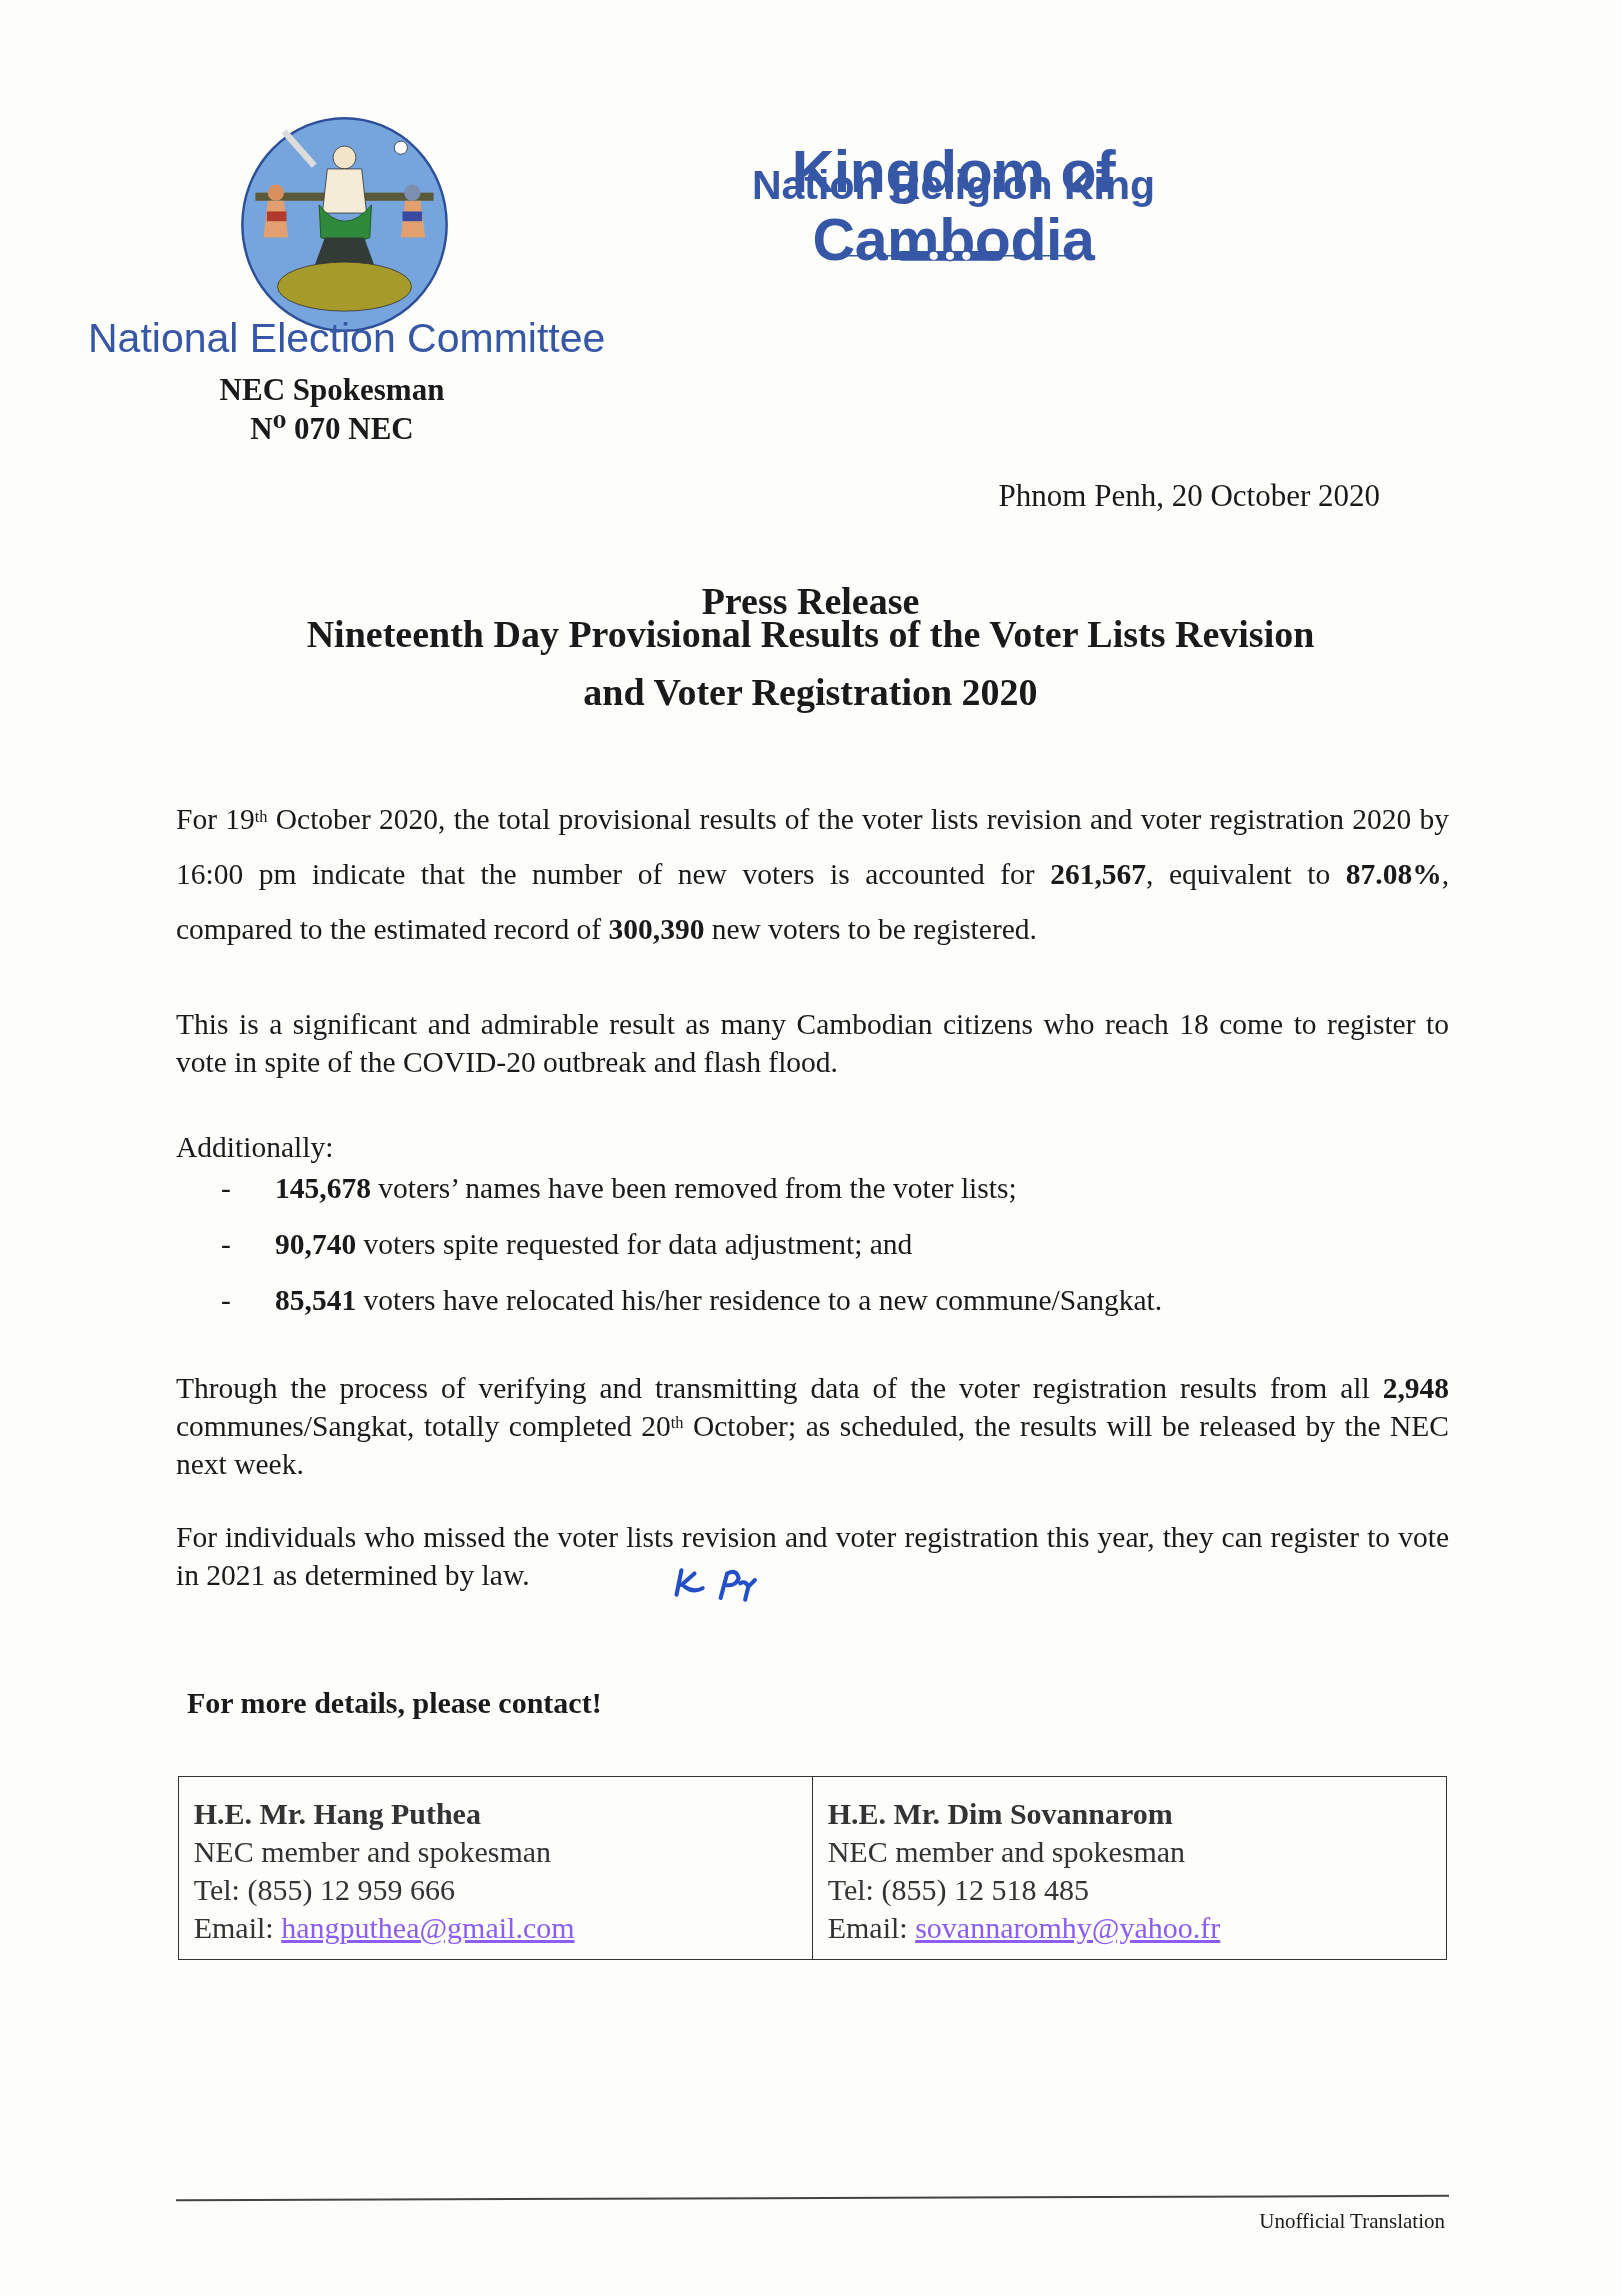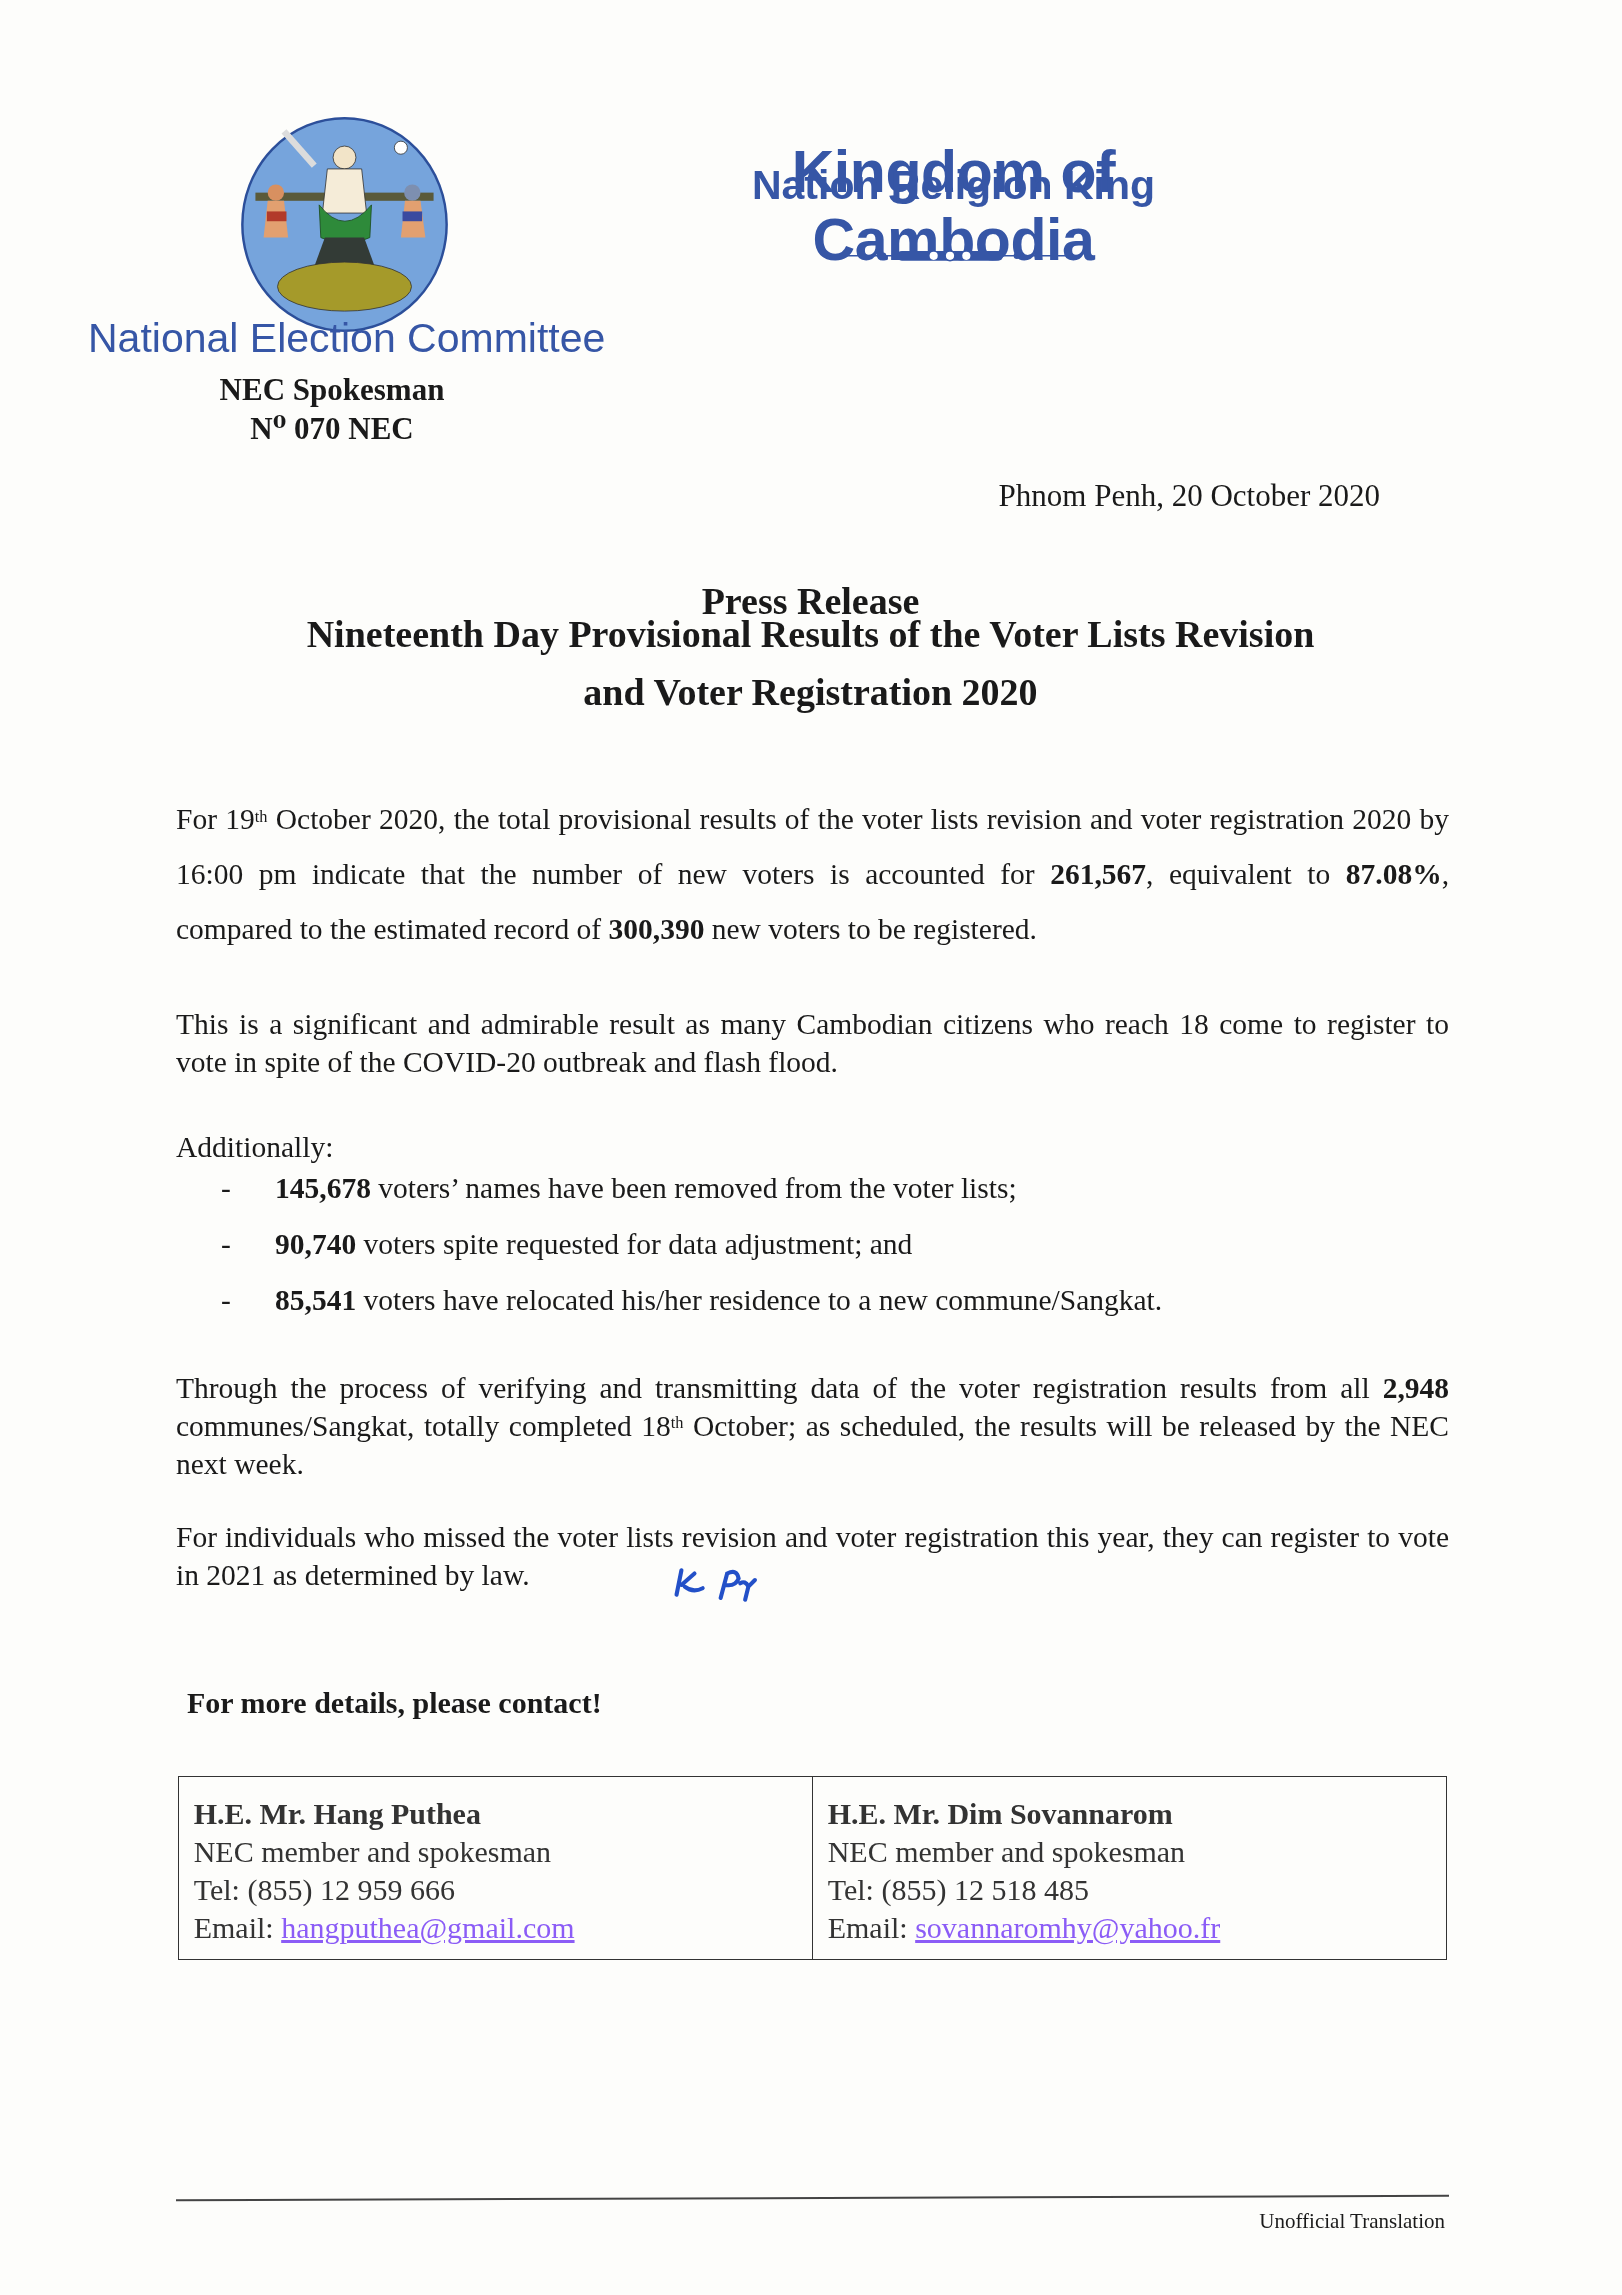--- a/index.html
+++ b/index.html
@@ -101,21 +101,21 @@
 </div>
 <div id="b2" class="abs bullet">
   <span class="dash">-</span>
   <span class="txt"><b>90,740</b><span> voters spite requested for data adjustment; and</span></span>
 </div>
 <div id="b3" class="abs bullet">
   <span class="dash">-</span>
   <span class="txt"><b>85,541</b><span> voters have relocated his/her residence to a new commune/Sangkat.</span></span>
 </div>
 
-<div id="p3" class="abs para"><span>Through the process of verifying and transmitting data of the voter registration results from all </span><b>2,948</b><span> communes/Sangkat, totally completed 18</span><sup>th</sup><span> October; as scheduled, the results will be released by the NEC next week.</span></div>
+<div id="p3" class="abs para"><span>Through the process of verifying and transmitting data of the voter registration results from all </span><b>2,948</b><span> communes/Sangkat, totally completed 20</span><sup>th</sup><span> October; as scheduled, the results will be released by the NEC next week.</span></div>
 
 <div id="p4" class="abs para">For individuals who missed the voter lists revision and voter registration this year, they can register to vote in 2021 as determined by law.</div>
 
 <div id="sig" class="abs">
   <svg width="98" height="41" viewBox="0 0 120 50">
     <path d="M8 40 L14 10 M14 28 L30 14 M18 30 Q28 38 40 32" stroke="#2350c8" stroke-width="5" fill="none" stroke-linecap="round"></path>
     <path d="M62 44 L70 14 Q82 8 84 20 Q80 30 68 28 M86 26 Q92 22 96 30 L104 22 M96 30 L92 46" stroke="#2350c8" stroke-width="5" fill="none" stroke-linecap="round"></path>
   </svg>
 </div>
 

